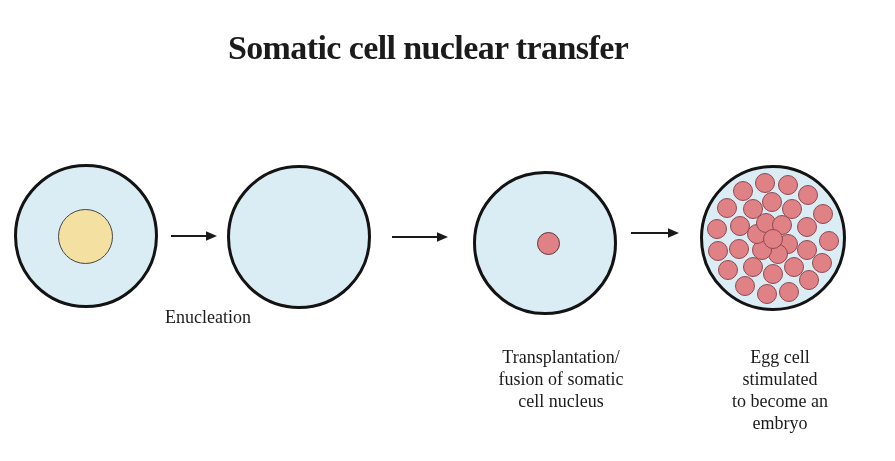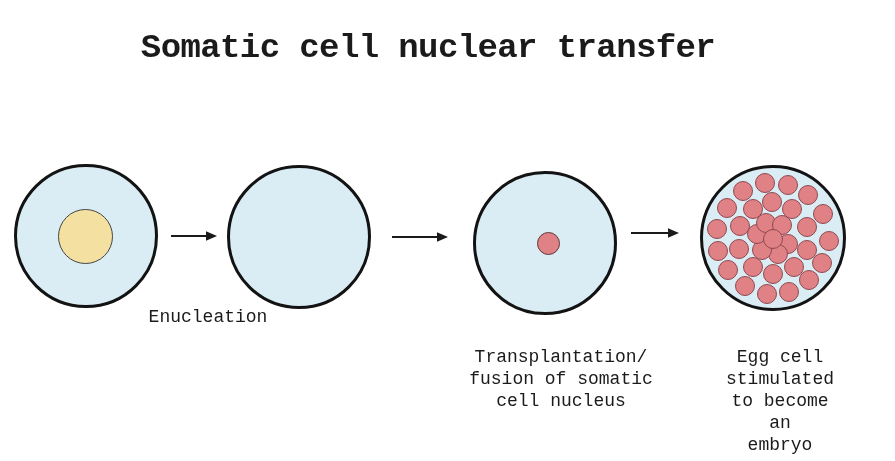--- a/index.html
+++ b/index.html
@@ -15,21 +15,21 @@
     --text-color: #1b1b1b;
     --background: #ffffff;
   }
   * { margin: 0; padding: 0; box-sizing: border-box; }
   html, body { background: #e8e8e8; }
   .canvas {
     position: relative;
     width: 895px;
     height: 461px;
     background: var(--background);
-    font-family: Liberation Mono, monospace;
+    font-family: Liberation Serif, serif;
     color: var(--text-color);
     overflow: hidden;
   }
   .title {
     position: absolute;
     top: 29px;
     left: 428px;
     transform: translateX(-50%);
     font-size: 34px;
     font-weight: 700;

